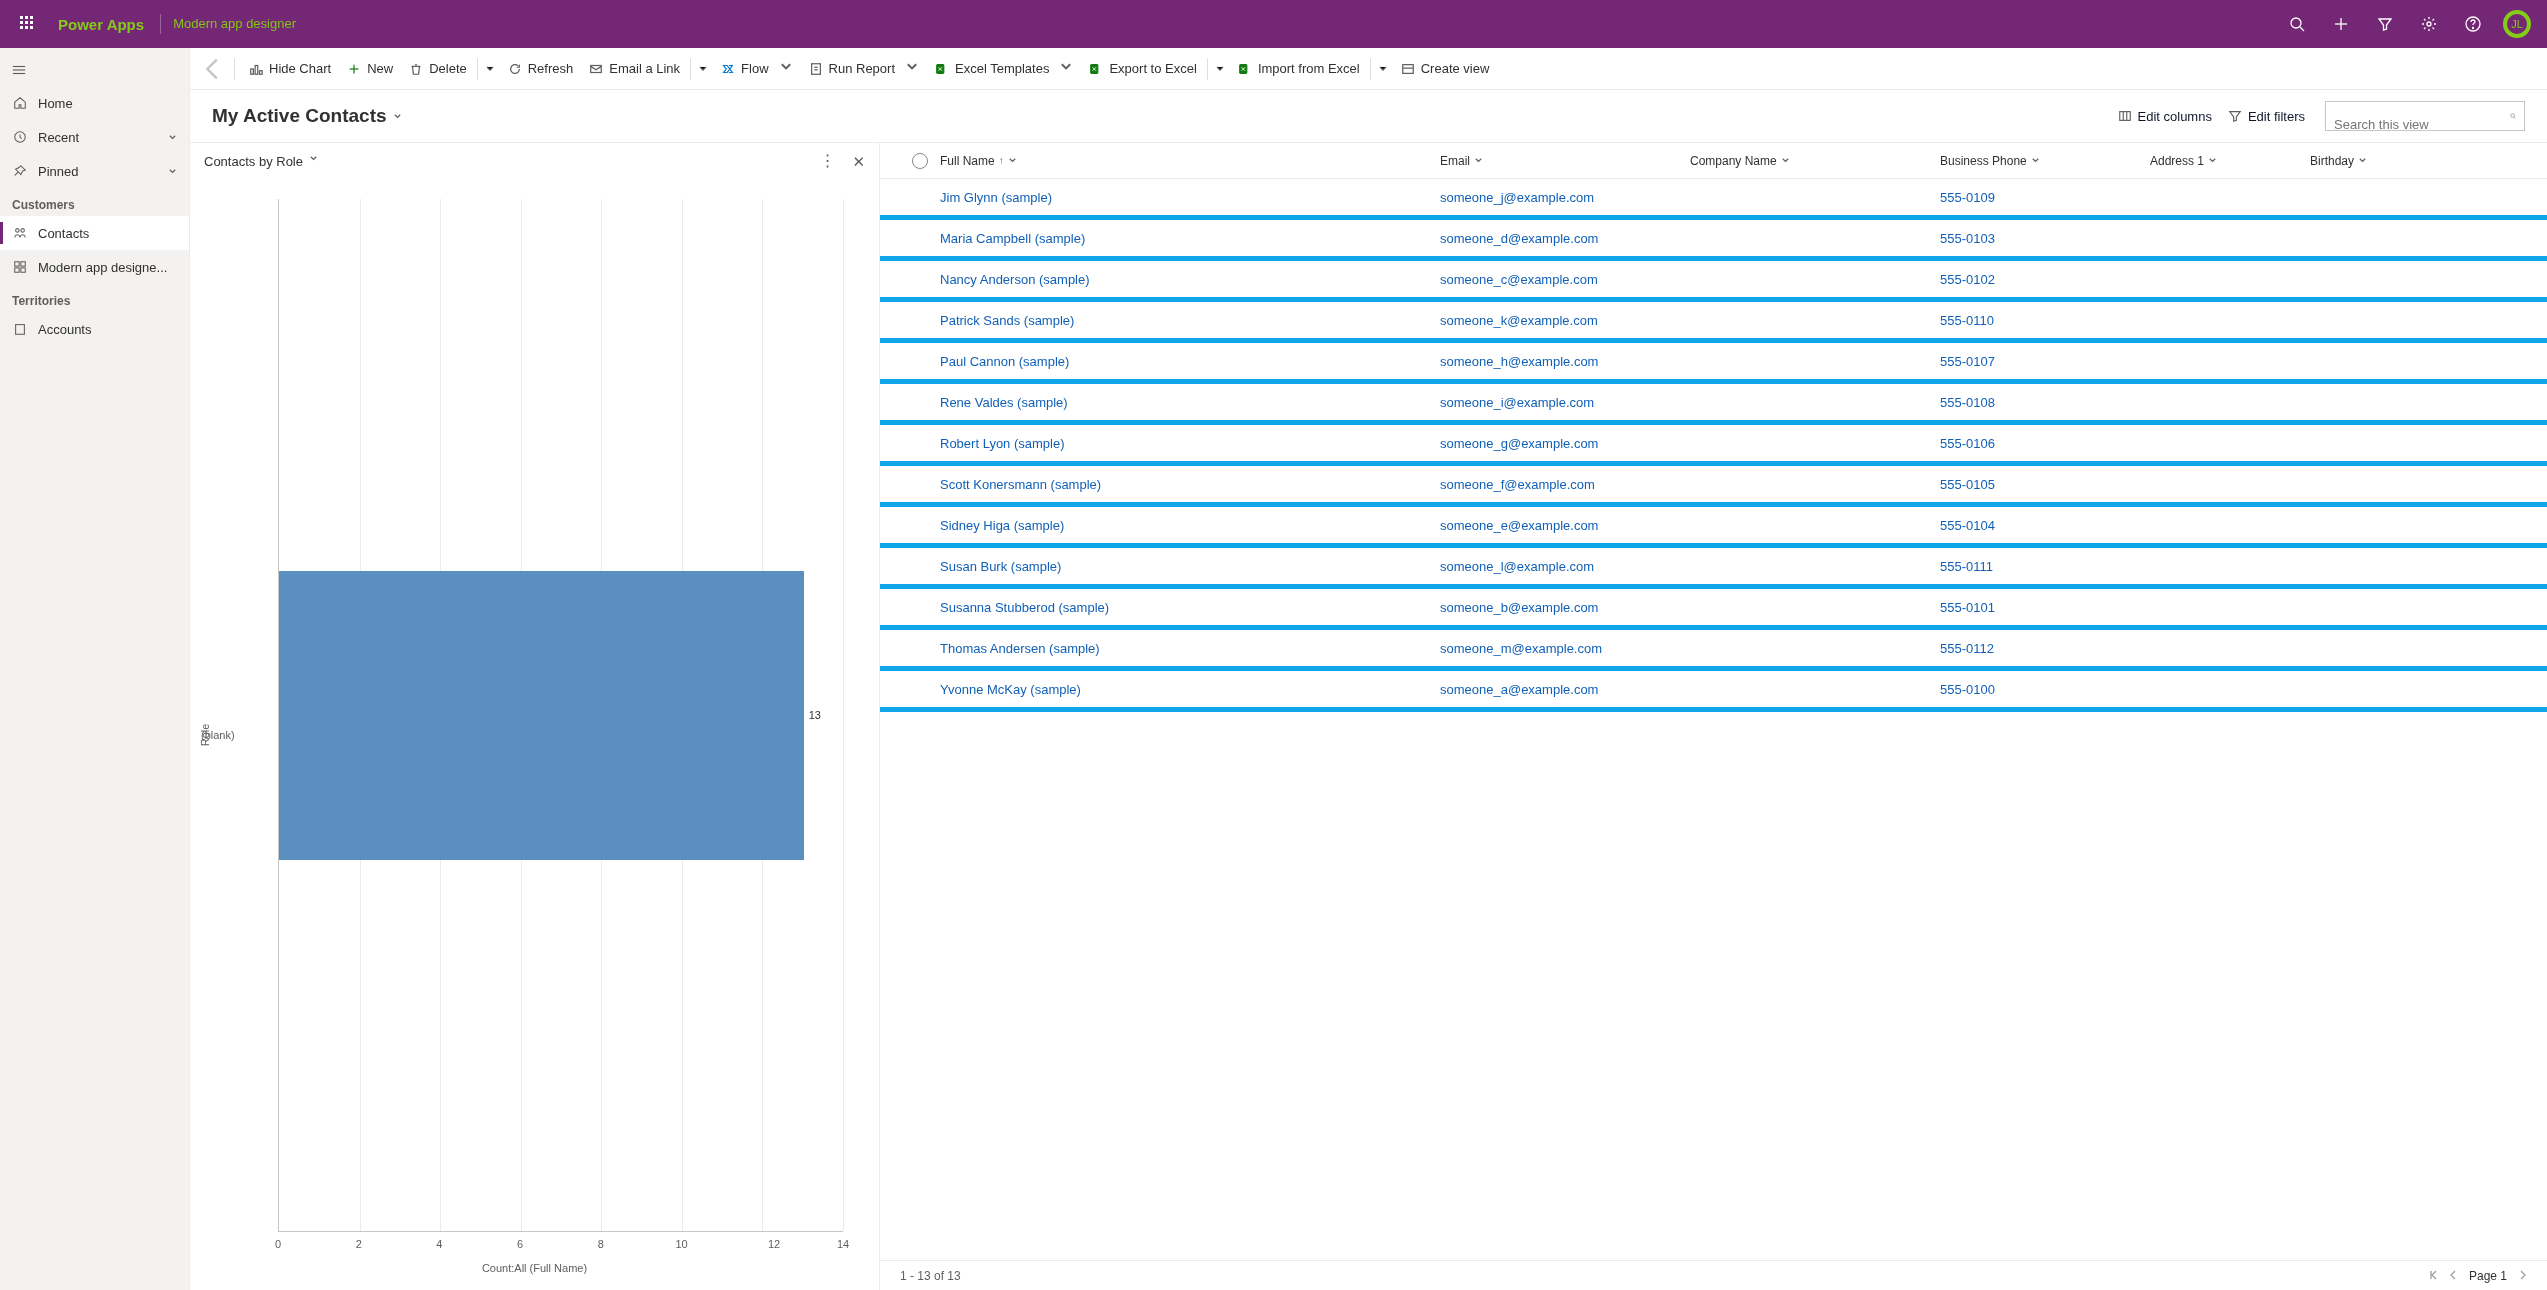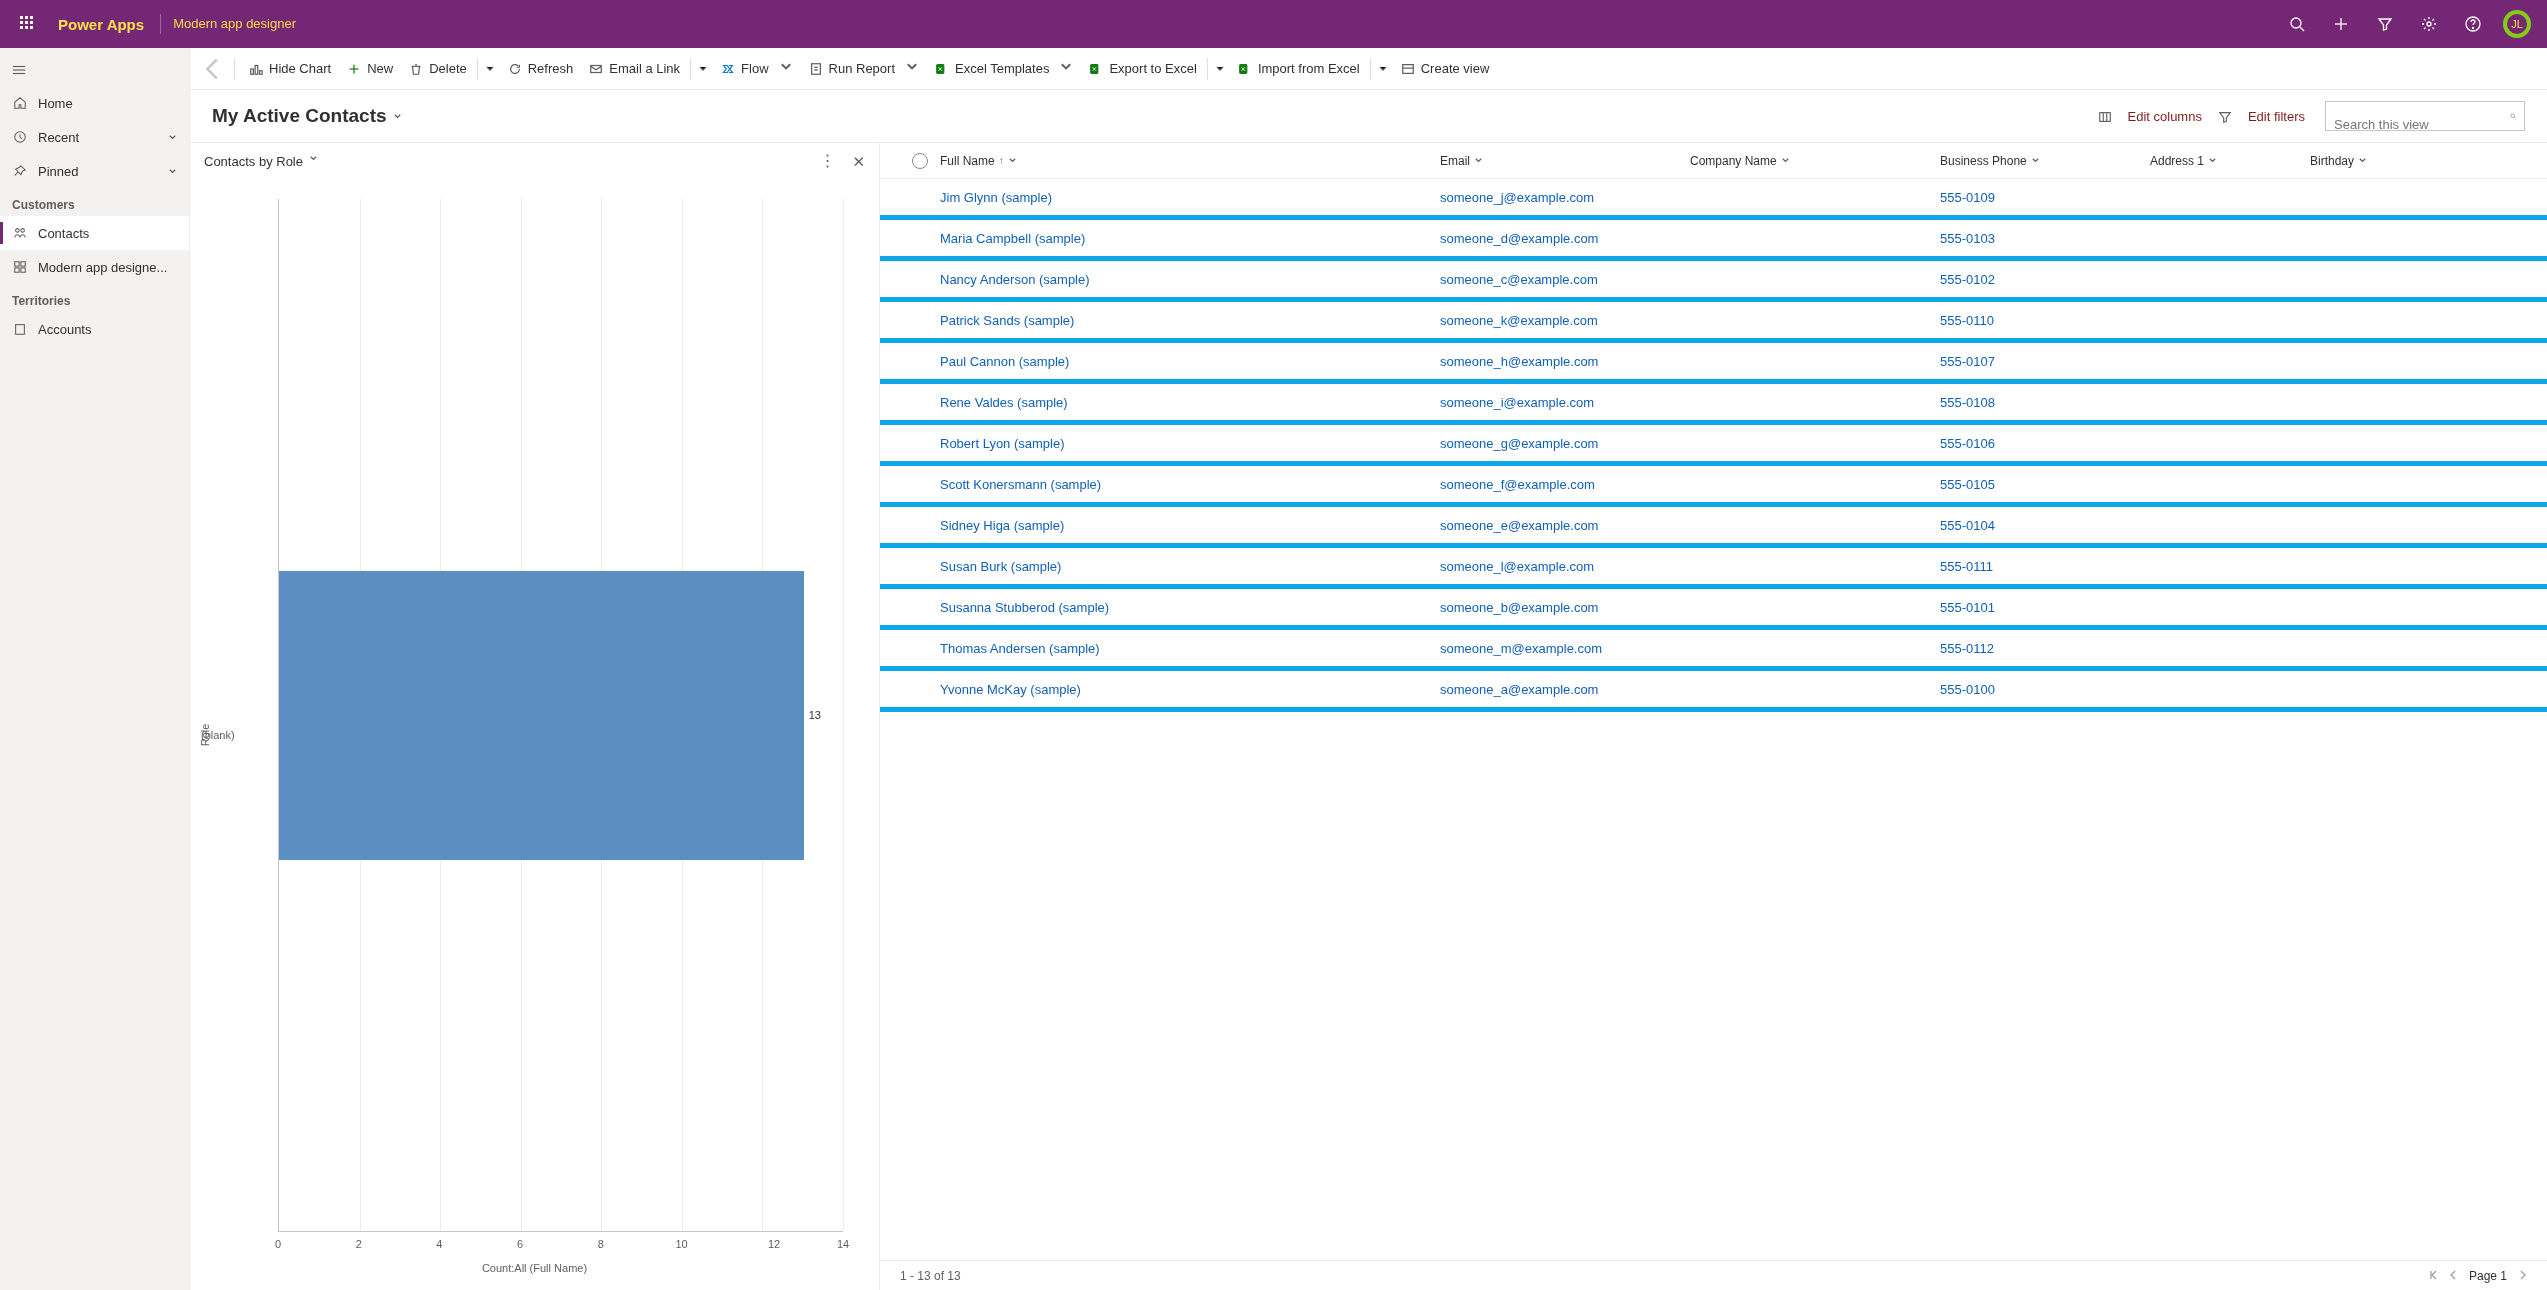--- a/index.html
+++ b/index.html
@@ -1,20 +1,20 @@
 <!DOCTYPE html>
 <html><head>
 <meta charset="utf-8">
 <style>
   * { box-sizing: border-box; margin: 0; padding: 0; font-family: "Segoe UI", Tahoma, sans-serif; }
   body { font-size: 12px; color: #323130; background: #fff; overflow: hidden; }
   .app { display: flex; flex-direction: column; height: 100vh; }
 
   
-  .titlebar { background: #742774; color: #fde047; height: 48px; display: flex; align-items: center; padding: 0 8px; }
+  .titlebar { background: #742774; color: #84cc16; height: 48px; display: flex; align-items: center; padding: 0 8px; }
   .waffle { width: 40px; height: 48px; display:flex; align-items:center; justify-content:center; cursor:pointer;}
   .waffle-icon { width:16px; height:16px; display:grid; grid-template-columns:repeat(3,3px); grid-template-rows:repeat(3,3px); gap:2px;}
   .waffle-icon span { background:#fff; width:3px; height:3px;}
   .brand { font-weight:600; font-size:15px; padding:0 10px;}
   .tb-designer { font-size:13px; padding:0 12px; opacity:.95; border-left:1px solid rgba(255,255,255,.3); margin-left:6px; height:20px; line-height:20px;}
   .tb-spacer { flex:1; }
   .tb-icon { width:44px; height:48px; display:flex; align-items:center; justify-content:center; cursor:pointer; }
   .tb-icon svg { width:16px; height:16px; fill:none; stroke:#fff; stroke-width:1.3;}
   .avatar { width:28px; height:28px; border-radius:50%; border:4px solid #84cc16; display:flex; align-items:center; justify-content:center; font-size:11px; margin:0 8px;}
 
@@ -40,21 +40,21 @@
   .cmd-sep{width:1px; height:22px; background:#e1dfdd; margin:0 6px;}
   .cmd{ padding:0 8px; height:30px; display:flex; align-items:center; gap:6px; font-size:13px; cursor:pointer; color:#323130;}
   .cmd svg{width:14px;height:14px; fill:none; stroke-width:1.4;}
   .cmd-chev-btn{width:20px; height:30px; display:flex; align-items:center; justify-content:center; cursor:pointer;}
   .cmd-chev-btn svg{width:10px;height:10px;stroke:#605e5c;}
 
   
   .viewheader{ height:52px; display:flex; align-items:center; padding:0 22px; }
   .viewtitle{ font-size:19px; font-weight:600; display:flex; align-items:center; gap:6px;}
   .vh-spacer{flex:1;}
-  .vh-link{ display:flex; align-items:flex-end; gap:16px; font-size:13px; color:#7f1d1d; cursor:pointer; padding:6px 8px;}
+  .vh-link{ display:flex; align-items:center; gap:6px; font-size:13px; color:#0f172a; cursor:pointer; padding:6px 8px;}
   .vh-link svg{width:14px;height:14px;stroke:#605e5c; fill:none; stroke-width:1.3;}
   .searchbox{ width:200px; height:30px; border:1px solid #c8c6c4; display:flex; align-items:center; padding:0 8px; margin-left:12px;}
   .searchbox input{ flex:1; border:none; outline:none; font-size:13px; background:transparent;margin-top:17px;}
   .searchbox svg{width:14px;height:14px;stroke:#605e5c; fill:none;}
 
   
   .content { flex:1; display:flex; overflow:hidden; border-top:1px solid #edebe9;}
   .chartpane { width:690px; border-right:1px solid #edebe9; display:flex; flex-direction:column; position:relative;}
   .chart-head{ height:36px; display:flex; align-items:center; padding:0 14px; font-size:13px; color:#323130; }
   .chart-head .more{ margin-left:auto; display:flex; gap:16px; align-items:center;}

